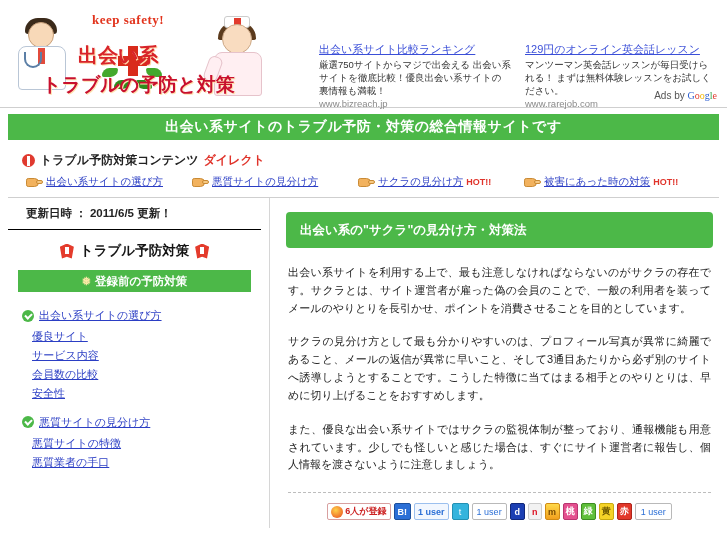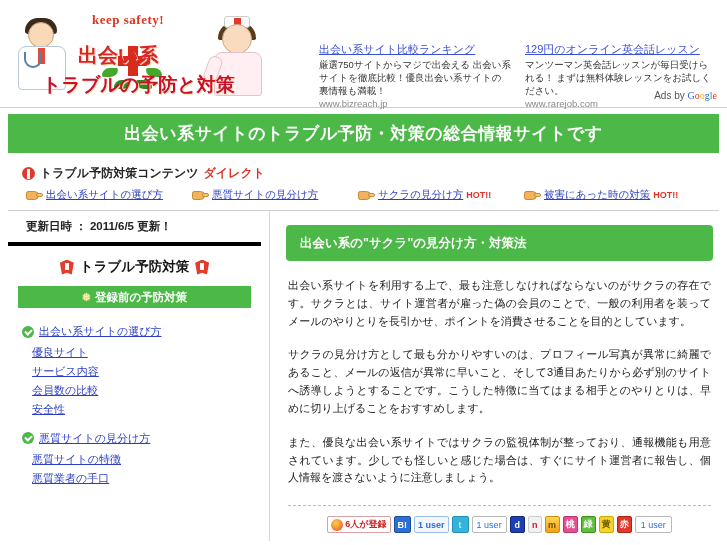--- a/index.html
+++ b/index.html
@@ -226,24 +226,24 @@
     position: absolute;
     right: 10px; top: 90px;
     font-size: 10px;
     color: #555;
   }
   .ads-by .gg { font-family: "Liberation Serif", serif; }
 
   
   .green-banner {
     margin: 6px 8px 0 8px;
-    height: 39px;
+    height: 26px;
     background: #4cb848;
     color: #ffffff;
-    font-size: 17px;
+    font-size: 14px;
     font-weight: bold;
     display: flex;
     align-items: center;
     justify-content: center;
     letter-spacing: 0.5px;
   }
 
   
   .nav-block {
     margin: 8px 8px 0 8px;
@@ -319,21 +319,21 @@
     width: 262px;
     flex: 0 0 auto;
     border-right: 1px solid #d6d6d6;
     padding-right: 8px;
   }
   .date-line {
     padding: 8px 0 8px 18px;
     font-size: 11.5px;
     font-weight: bold;
     color: #222;
-    border-bottom: 4px solid #000000;
+    border-bottom: 1px solid #000000;
     margin-bottom: 12px;
   }
   .side-title {
     display: flex;
     align-items: center;
     justify-content: center;
     gap: 6px;
     margin: 6px 0 10px 0;
   }
   .side-title .shield {

